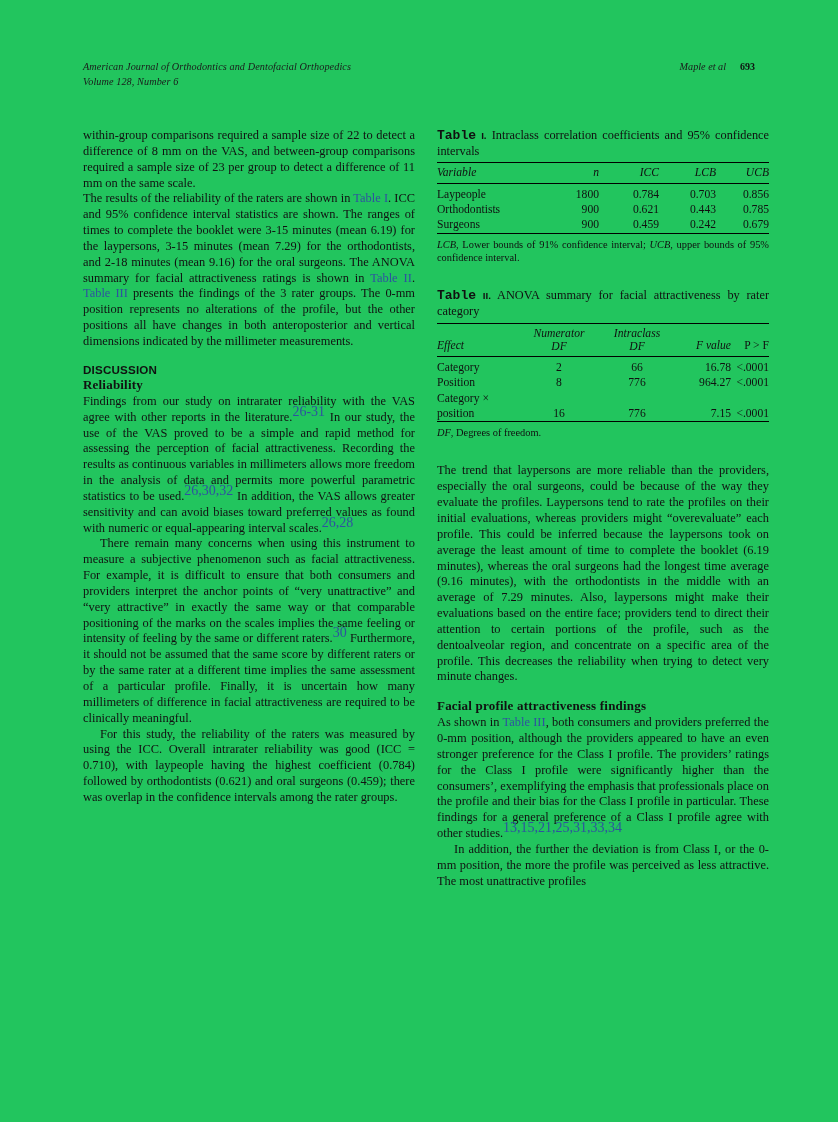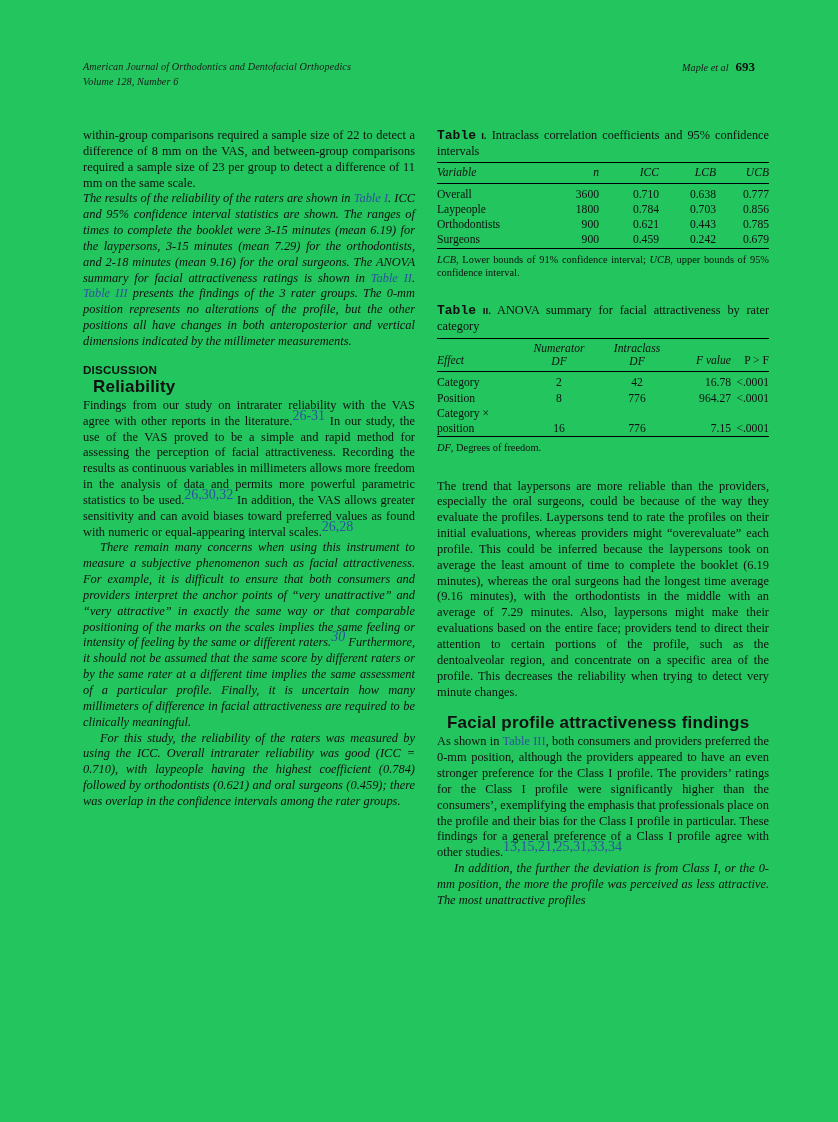--- a/index.html
+++ b/index.html
@@ -49,22 +49,22 @@
     line-height: 14.5px;
     white-space: nowrap;
   }
   .runhead-right .authors {
     font-style: italic;
     color: #1a1a1a;
   }
   .runhead-right .pageno {
     font-weight: bold;
     font-style: normal;
-    font-size: 13px;
-    margin-left: 7px;
+    font-size: 10px;
+    margin-left: 14px;
   }
 
   
   .col {
     position: absolute;
     top: 128px;
     width: 332px;
   }
   .col-left  { left: 83px; }
   .col-right { left: 437px; }
@@ -72,43 +72,43 @@
   p.body {
     margin: 0;
     font-size: 12.4px;
     line-height: 15.85px;
     text-align: justify;
     text-justify: inter-word;
     -webkit-hyphens: none;
     hyphens: none;
     color: #111;
   }
-  p.body + p.body { text-indent: 17px; font-style: italic; }
+  p.body + p.body { text-indent: 17px; }
   p.noindent { text-indent: 0 !important; }
 
   .xref { color: #2f52a0; }
   sup.ref {
     color: #2f52a0;
     font-size: 14px;
     vertical-align: super;
     line-height: 0;
   }
 
   h2.section {
     margin: 13px 0 1px 0;
     font-family: "Liberation Sans", sans-serif;
     font-size: 11.6px;
     font-weight: bold;
     letter-spacing: 0.2px;
     color: #111;
   }
   h3.subsection {
-    margin: 0 0 1px 10px;
-    font-family: Liberation Sans, sans-serif;
-    font-size: 17px;
+    margin: 0 0 1px 0;
+    font-family: Liberation Serif, serif;
+    font-size: 13px;
     font-weight: bold;
     letter-spacing: 0.2px;
     color: #111;
   }
   h3.subsection.spaced { margin-top: 13px; }
 
   
   .tbl-block { margin-bottom: 24px; }
   .tbl-caption {
     font-size: 12.3px;
@@ -240,27 +240,20 @@
           <tr class="rule-top last">
             <th class="c-var">Variable</th>
             <th class="num">n</th>
             <th class="num">ICC</th>
             <th class="num">LCB</th>
             <th class="num last">UCB</th>
           </tr>
         </thead>
         <tbody class="bodyrules">
           <tr>
-            <td class="c-var">Overall</td>
-            <td class="num">3600</td>
-            <td class="num">0.710</td>
-            <td class="num">0.638</td>
-            <td class="num last">0.777</td>
-          </tr>
-          <tr>
             <td class="c-var">Laypeople</td>
             <td class="num">1800</td>
             <td class="num">0.784</td>
             <td class="num">0.703</td>
             <td class="num last">0.856</td>
           </tr>
           <tr>
             <td class="c-var">Orthodontists</td>
             <td class="num">900</td>
             <td class="num">0.621</td>
@@ -297,21 +290,21 @@
             <th class="stack"><span class="top">Numerator</span><span>DF</span></th>
             <th class="stack"><span class="top">Intraclass</span><span>DF</span></th>
             <th class="num">F value</th>
             <th class="num last" style="font-style:normal">P &gt; F</th>
           </tr>
         </thead>
         <tbody class="bodyrules">
           <tr>
             <td class="c-var">Category</td>
             <td class="cen">2</td>
-            <td class="cen">42</td>
+            <td class="cen">66</td>
             <td class="r">16.78</td>
             <td class="r">&lt;.0001</td>
           </tr>
           <tr>
             <td class="c-var">Position</td>
             <td class="cen">8</td>
             <td class="cen">776</td>
             <td class="r">964.27</td>
             <td class="r">&lt;.0001</td>
           </tr>

